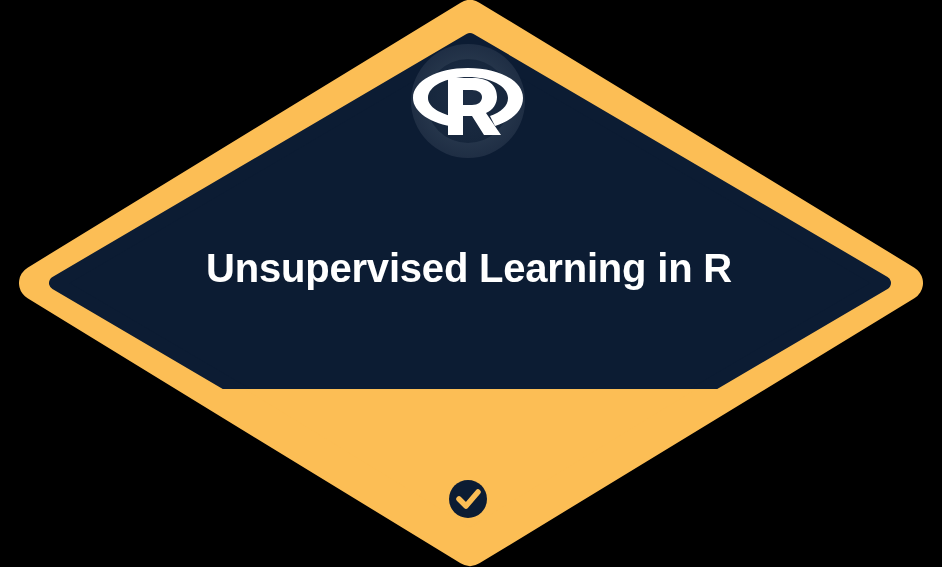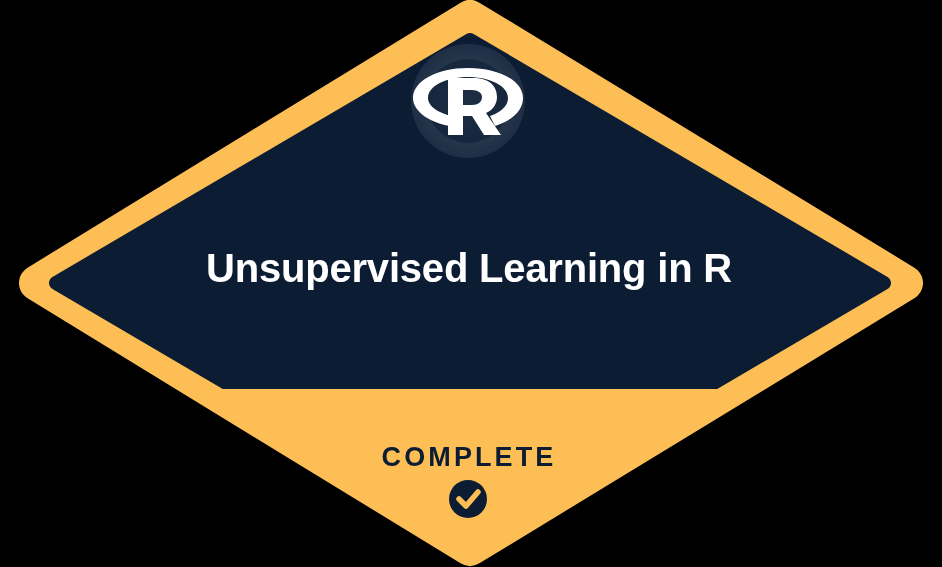--- a/index.html
+++ b/index.html
@@ -143,15 +143,14 @@
 
     <g>
       <circle cx="468" cy="499" r="19" fill="#0c1c33"></circle>
       <path d="M 459 499 L 466 506 L 478 492" fill="none" stroke="#fcbe55" stroke-width="5.5" stroke-linecap="round" stroke-linejoin="round"></path>
     </g>
   </svg>
 
   <div class="overlay" id="course-title">Unsupervised Learning in R</div>
 
 
-  <div class="overlay" id="status-line-2">COMPLETE</div>
 
 </div>
 
 </body></html>

